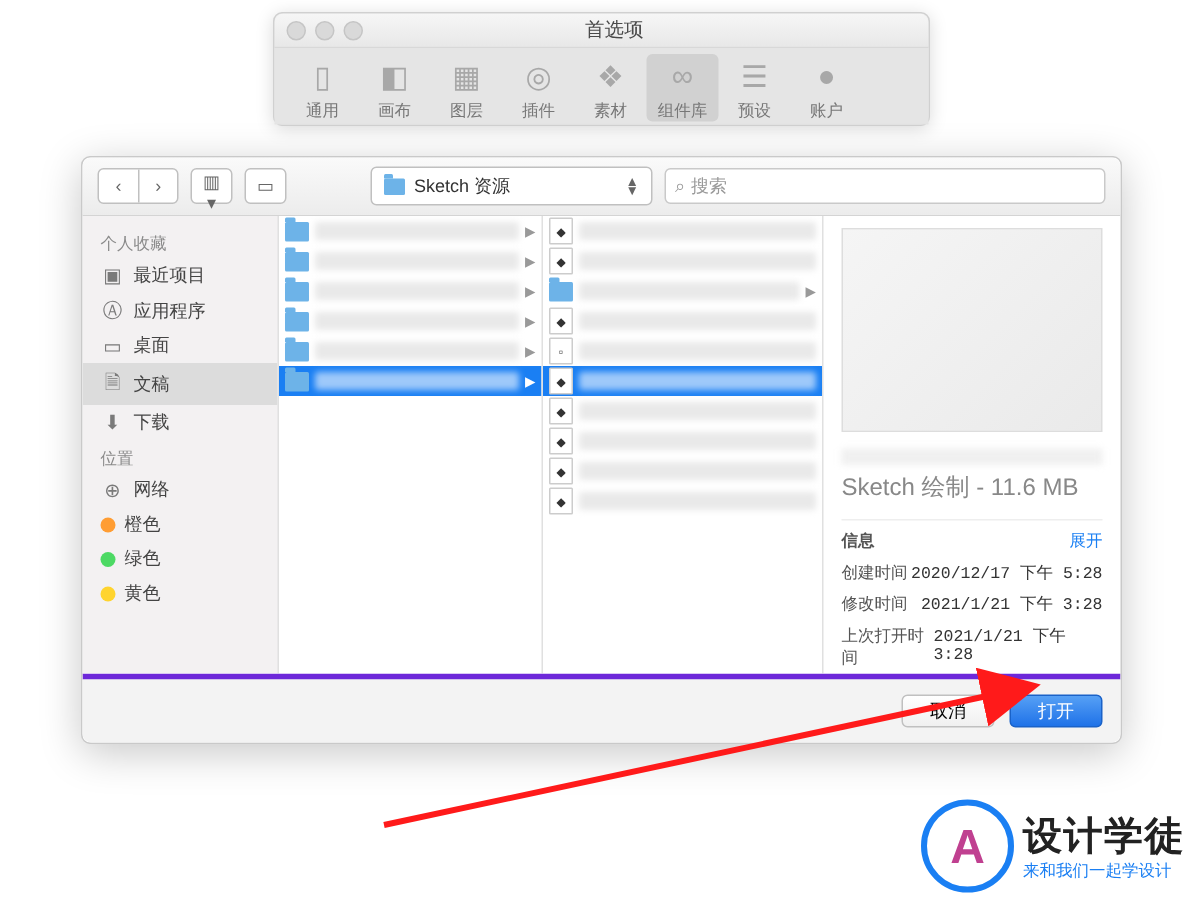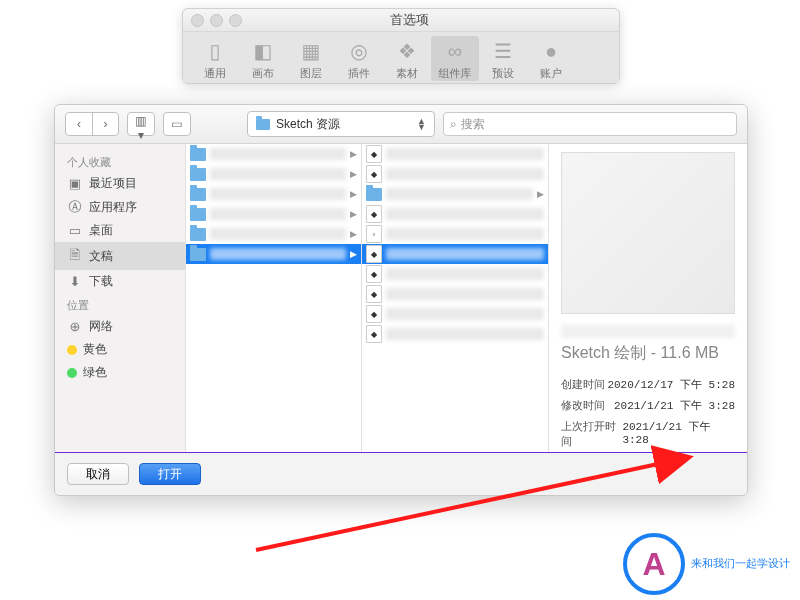--- a/index.html
+++ b/index.html
@@ -44,21 +44,21 @@
 .thumb::before { content:""; position:absolute; top:-3px; left:0; width:7px; height:3px; background:#6db3e8; border-radius:1px 1px 0 0; }
 .doc-ic { width:14px; height:16px; background:#fff; border:1px solid #ccc; border-radius:1px; position:relative; font-size:8px; display:flex; align-items:center; justify-content:center; }
 .preview { flex:1; display:flex; flex-direction:column; padding:8px 12px 0; font-size:11px; overflow:hidden; }
 .pv-img { height:175px; background:linear-gradient(135deg,#f5f5f5,#eaeaea); border:1px solid #ddd; margin-bottom:8px; }
 .pv-name { height:14px; background:#f0f0f0; margin:3px 0 5px; filter:blur(2px); }
 .pv-sub { font-size:16px; color:#888; margin-bottom:10px; }
 .pv-row { display:flex; justify-content:space-between; padding:3px 0; font-size:11px; }
 .pv-row .k { color:#555; }
 .pv-row .v { color:#333;font-family:Liberation Mono, monospace; }
 .expand-link { color:#1a7ff3; cursor:pointer; }
-.footer { height:42px; border-top:1px solid #6d28d9; background:#f3f3f3; border-radius:0 0 6px 6px; display:flex; align-items:center; padding:0 12px; gap:10px; }
+.footer { height:42px; border-top:4px solid #6d28d9; background:#f3f3f3; border-radius:0 0 6px 6px; display:flex; align-items:center; justify-content:flex-end; padding:0 12px; gap:10px; }
 .btn { height:22px; padding:0 18px; border-radius:4px; border:1px solid #c0c0c0; background:linear-gradient(#fff,#f0f0f0); font-size:12px; cursor:pointer; }
 .btn.primary { background:linear-gradient(#56a0f5,#1f72e8); border-color:#1a62c8; color:#fff; }
 .red-arrow { position:absolute; left:246px; top:430px; width:470px; height:130px; pointer-events:none; }
 .logo-area { position:absolute; right:10px; bottom:5px; display:flex; align-items:center; gap:6px; }
 .logo-badge { width:54px; height:54px; border-radius:50%; border:4px solid #1a7ff3; display:flex; align-items:center; justify-content:center; font-size:32px; font-weight:bold; color:#c04090; background:#fff; }
 .logo-txt { font-size:26px; font-weight:bold; color:#222; letter-spacing:1px; }
 .logo-sub { font-size:11px; color:#1a7ff3; margin-top:-2px; }
 </style>
 </head>
 <body>
@@ -153,26 +153,30 @@
       <div class="sb-item">
           <span class="sb-icon">⬇</span>
           <span>下载</span>
         </div>
       <div class="sb-head">位置</div>
       <div class="sb-item">
           <span class="sb-icon">⊕</span>
           <span>网络</span>
         </div>
       <div class="sb-item">
+          <span class="tag-dot" style="background:#ff9d33"></span>
+          <span>橙色</span>
+        </div>
+      <div class="sb-item">
+          <span class="tag-dot" style="background:#4cd964"></span>
+          <span>绿色</span>
+        </div>
+      <div class="sb-item">
           <span class="tag-dot" style="background:#ffd42e"></span>
           <span>黄色</span>
-        </div>
-      <div class="sb-item">
-          <span class="tag-dot" style="background:#4cd964"></span>
-          <span>绿色</span>
         </div>
 
     </div>
     <div class="cols">
       <div class="col col1">
         <div class="li">
             <span class="thumb"></span>
             <span class="blur"></span>
             <span class="arrow">▶</span>
           </div>
@@ -242,20 +246,24 @@
           </div>
         <div class="li">
             <span class="doc-ic">◆</span>
             <span class="blur"></span>
           </div>
       </div>
       <div class="preview">
         <div class="pv-img"></div>
         <div class="pv-name"></div>
         <div class="pv-sub">Sketch 绘制 - 11.6 MB</div>
+        <div class="pv-row" style="border-top:1px solid #eee;padding-top:6px">
+          <span class="k" style="font-weight:600">信息</span>
+          <span class="expand-link">展开</span>
+        </div>
         <div class="pv-row">
             <span class="k">创建时间</span>
             <span class="v">2020/12/17 下午 5:28</span>
           </div>
         <div class="pv-row">
             <span class="k">修改时间</span>
             <span class="v">2021/1/21 下午 3:28</span>
           </div>
         <div class="pv-row">
             <span class="k">上次打开时间</span>
@@ -275,15 +283,16 @@
       <marker id="ah" viewBox="0 0 10 10" refX="8" refY="5" markerWidth="10" markerHeight="10" orient="auto">
         <path d="M0,0 L10,5 L0,10 z" fill="#ff1a1a"></path>
       </marker>
     </defs>
   <line x1="10" y1="120" x2="440" y2="28" stroke="#ff1a1a" stroke-width="4" marker-end="url(#ah)"></line>
 </svg>
 
 <div class="logo-area">
   <div class="logo-badge">A</div>
   <div>
+    <div class="logo-txt">设计学徒</div>
     <div class="logo-sub">来和我们一起学设计</div>
   </div>
 </div>
 
 </body></html>

